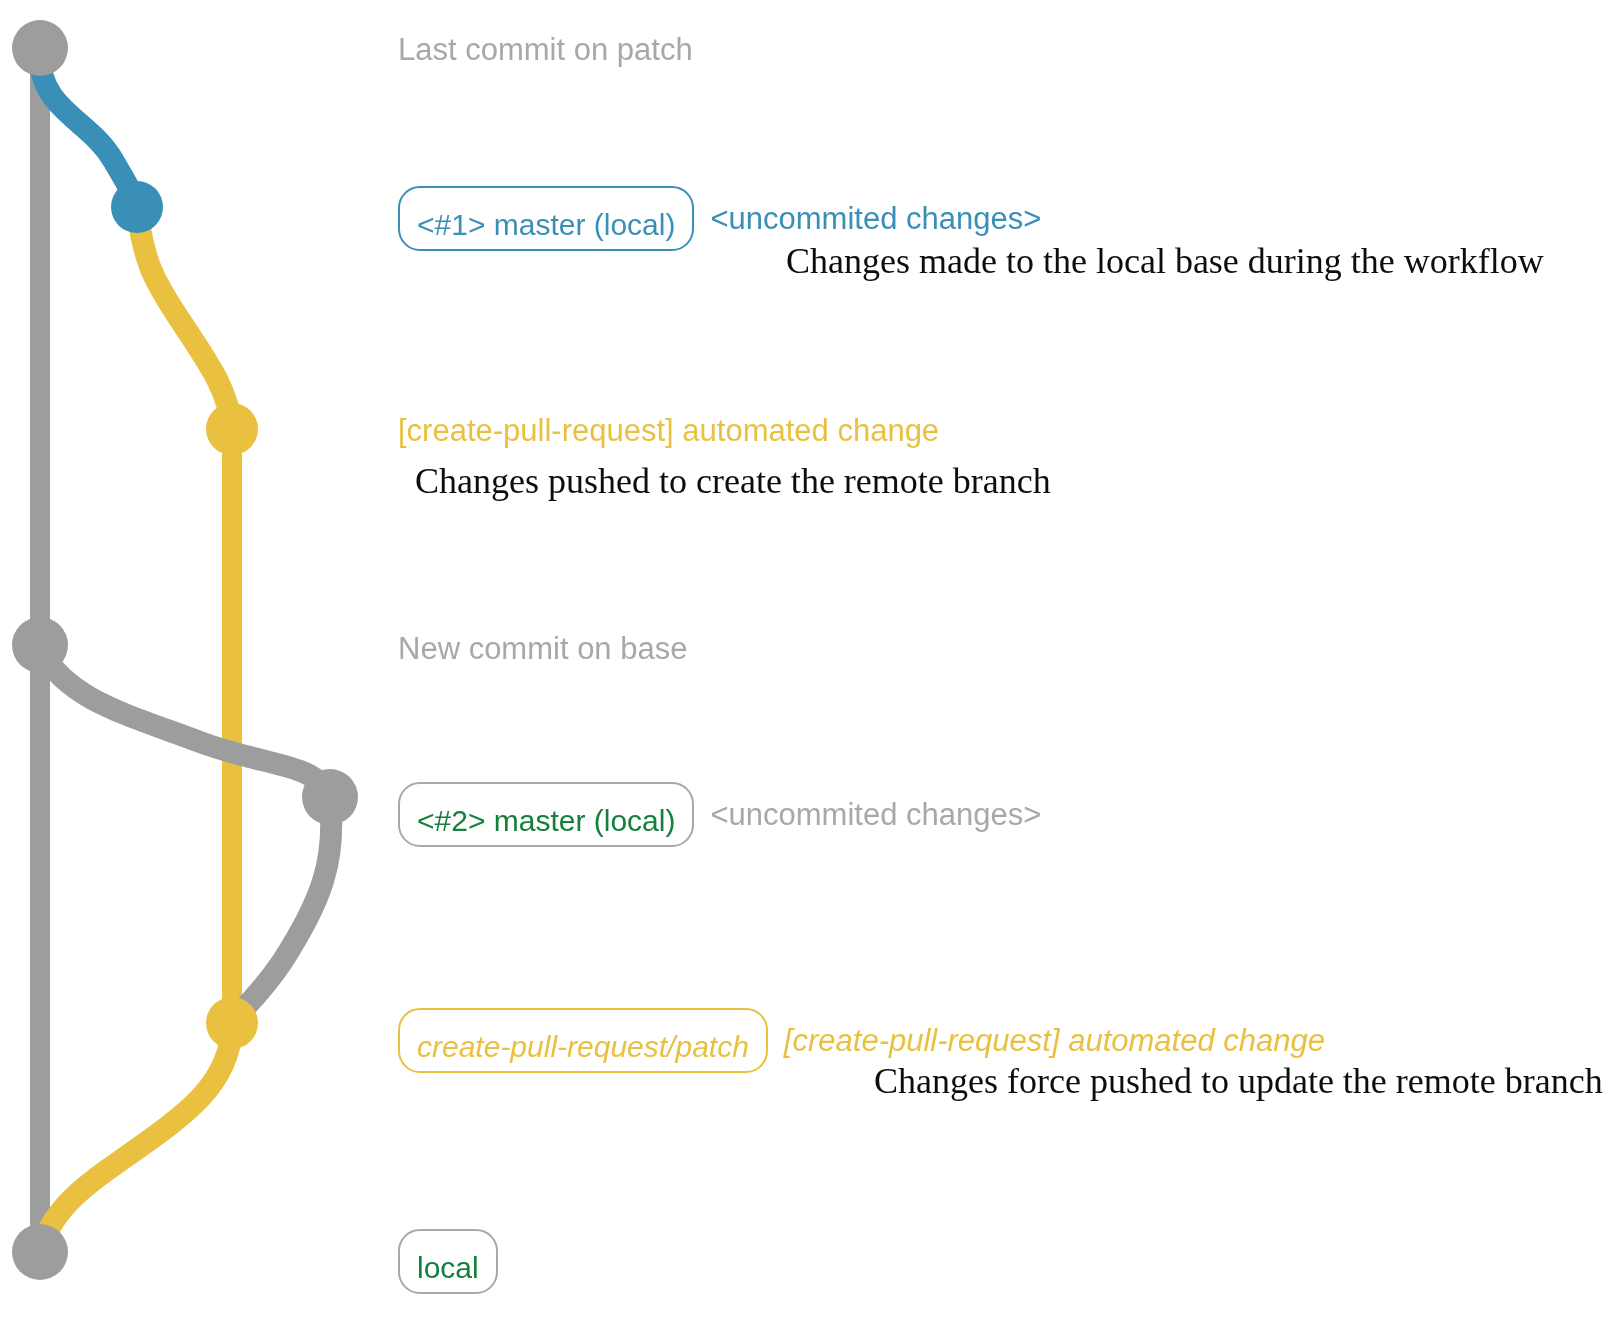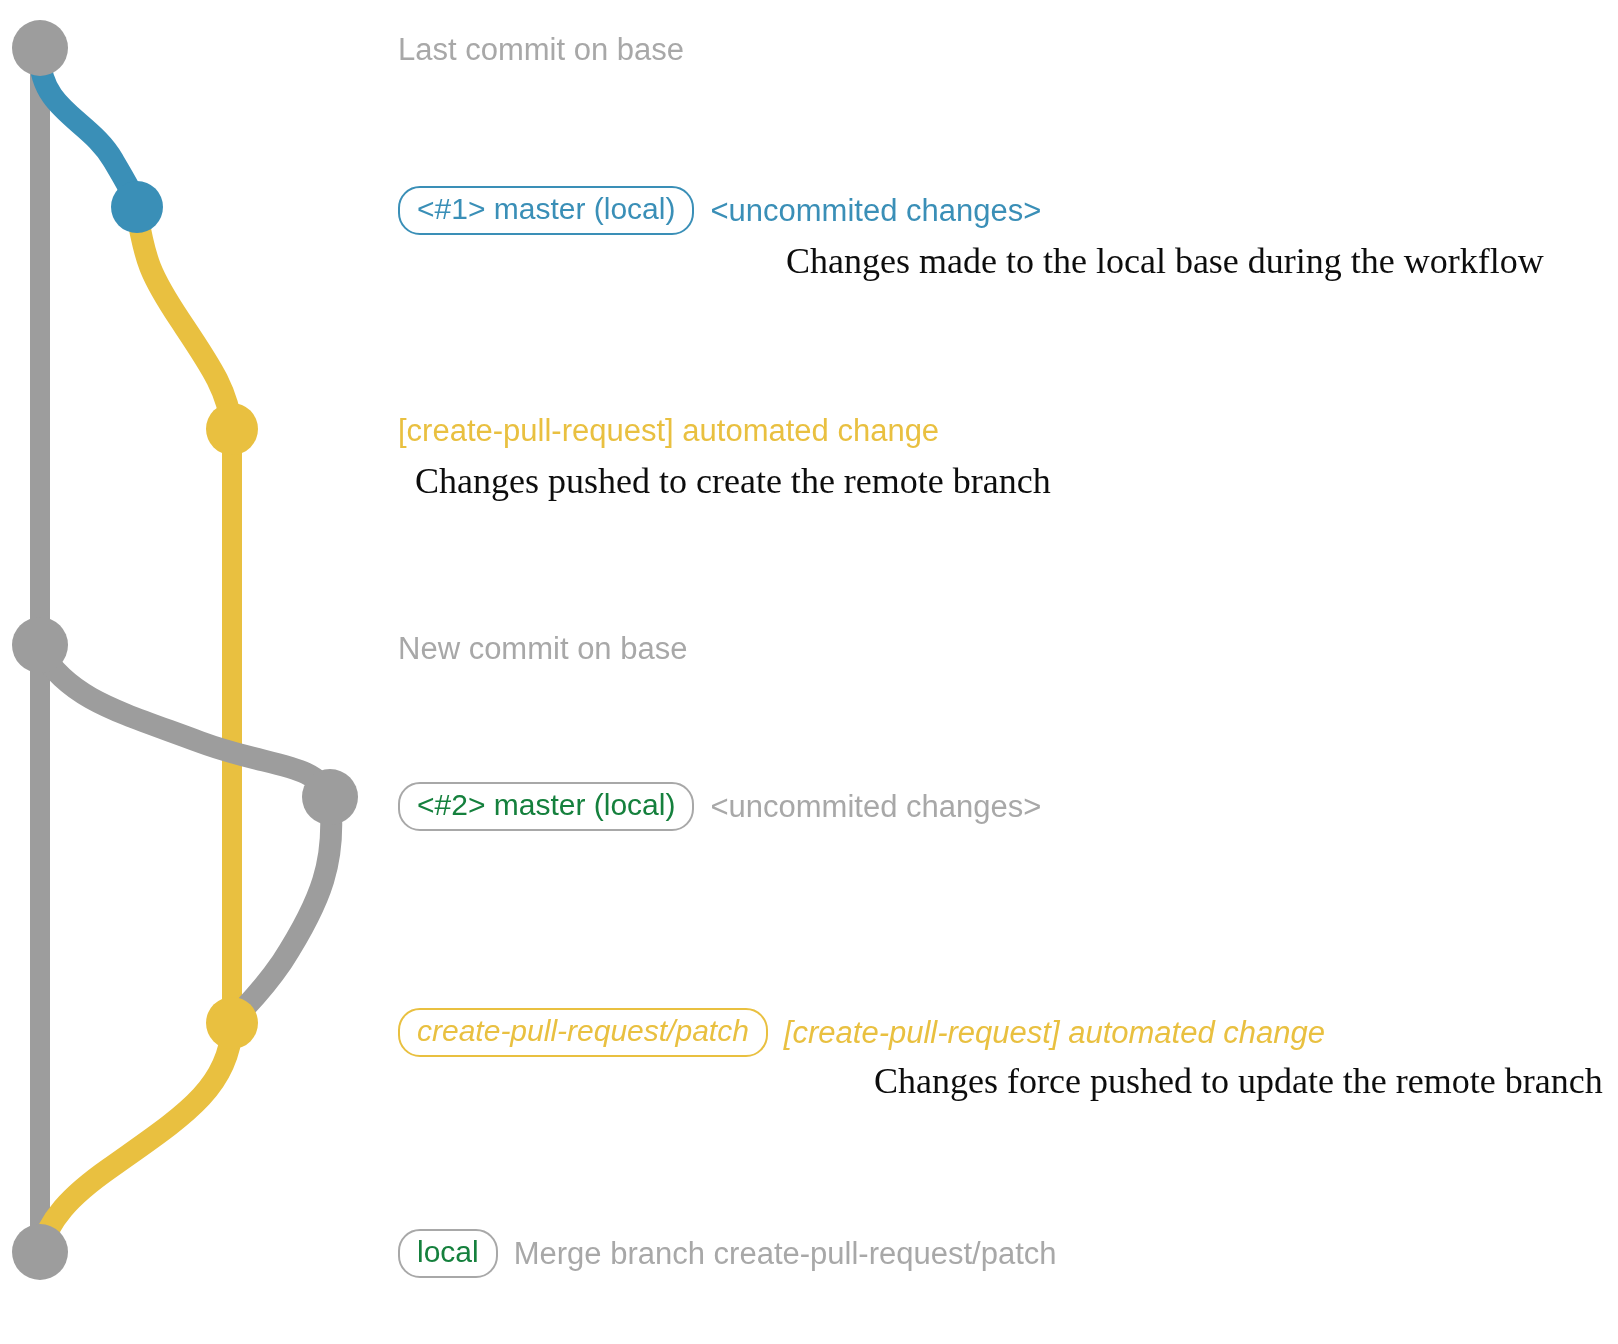--- a/index.html
+++ b/index.html
@@ -36,21 +36,21 @@
     letter-spacing: 0px;
     white-space: nowrap;
   }
   .plain-title.gray  { color: #a8a8a8; }
   .plain-title.gold  { color: #e9c040; }
 
   .badge {
     display: inline-block;
     border: 2px solid #a8a8a8;
     border-radius: 22px;
-    padding: 6px 17px 9px 17px;
+    padding: 22px 17px 9px 17px;
     font-family: "Liberation Sans", sans-serif;
     font-size: 30px;
     line-height: 1;
     color: #a8a8a8;
     white-space: nowrap;
     background: #ffffff;
   }
   .badge.blue { border-color: #3a8fb7; color: #3a8fb7; }
   .badge.gold { border-color: #e9c040; color: #e9c040; }
   .badge.gray { border-color: #a8a8a8; color: #15803d; }
@@ -99,21 +99,21 @@
     <circle cx="40" cy="48" r="28" fill="#9d9d9d"></circle>
     <circle cx="137" cy="207" r="26" fill="#3a8fb7"></circle>
     <circle cx="232" cy="429" r="26" fill="#e9c040"></circle>
     <circle cx="40" cy="645" r="28" fill="#9d9d9d"></circle>
     <circle cx="330" cy="797" r="28" fill="#9d9d9d"></circle>
     <circle cx="232" cy="1023" r="26" fill="#e9c040"></circle>
     <circle cx="40" cy="1252" r="28" fill="#9d9d9d"></circle>
   </svg>
 
   <div class="row" style="left:398px; top:32px;">
-    <span class="plain-title gray">Last commit on base</span>
+    <span class="plain-title gray">Last commit on patch</span>
   </div>
 
   <div class="row" style="left:398px; top:186px;">
     <span class="badge blue">&lt;#1&gt; master (local)</span>
     <span class="badge-msg blue">&lt;uncommited changes&gt;</span>
   </div>
   <div class="note" style="left:786px; top:240px;">Changes made to the local base during the workflow</div>
 
   <div class="row" style="left:398px; top:413px;">
     <span class="plain-title gold">[create-pull-request] automated change</span>
@@ -130,16 +130,15 @@
   </div>
 
   <div class="row" style="left:398px; top:1008px;font-style:italic;">
     <span class="badge gold">create-pull-request/patch</span>
     <span class="badge-msg gold">[create-pull-request] automated change</span>
   </div>
   <div class="note" style="left:874px; top:1060px;">Changes force pushed to update the remote branch</div>
 
   <div class="row" style="left:398px; top:1229px;">
     <span class="badge gray">local</span>
-    <span class="badge-msg gray">Merge branch create-pull-request/patch</span>
   </div>
 
 </div>
 
 </body></html>

